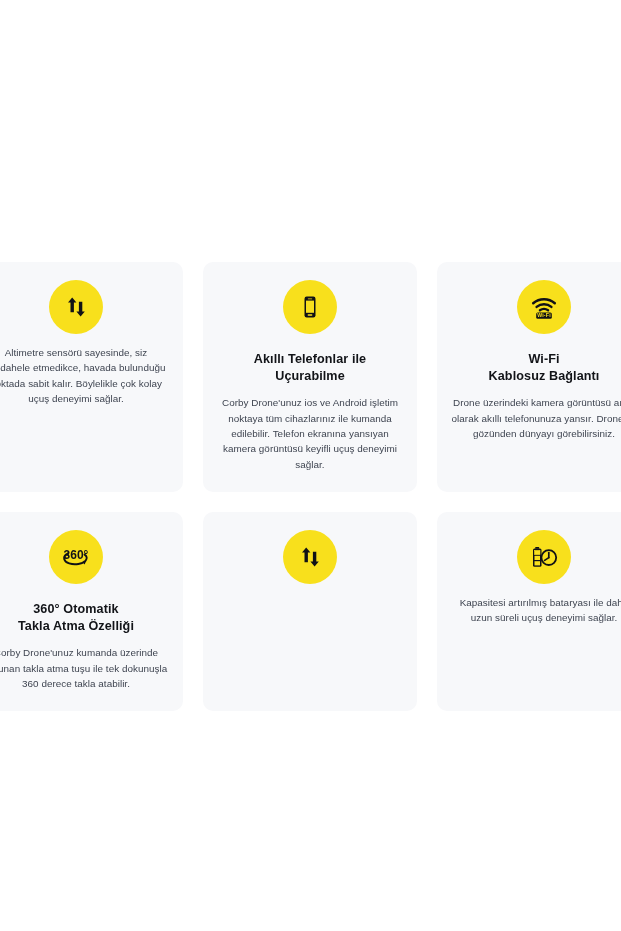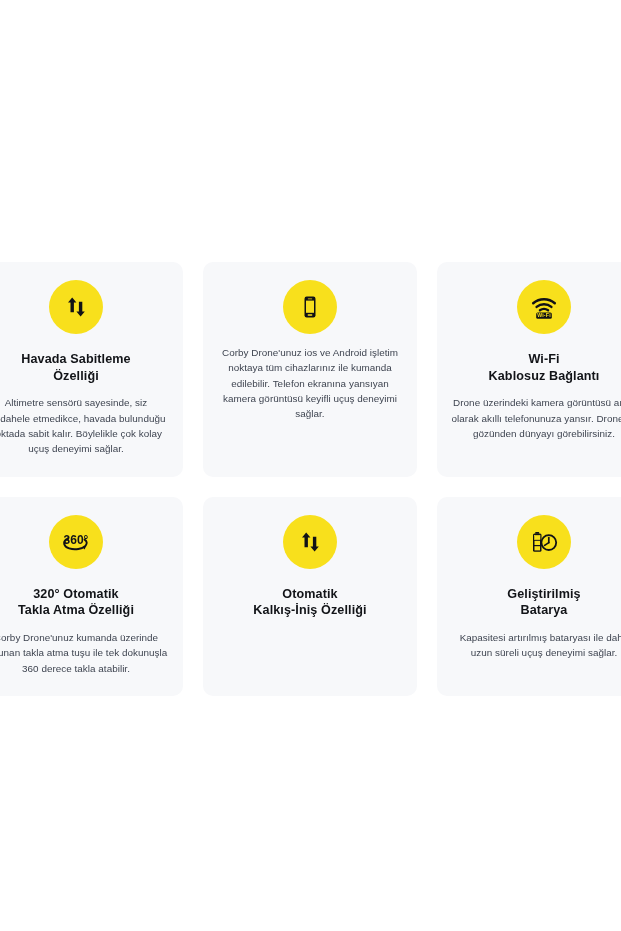--- a/index.html
+++ b/index.html
@@ -99,34 +99,34 @@
 
     <div class="feature-card">
       <div class="icon-badge">
         <svg width="30" height="30" viewBox="0 0 30 30" aria-hidden="true">
           <g fill="#111216">
             <path d="M11.2 5.5 L15.4 10.4 L12.9 10.4 L12.9 20.2 L9.5 20.2 L9.5 10.4 L7.0 10.4 Z"></path>
             <path d="M19.6 24.5 L15.4 19.6 L17.9 19.6 L17.9 9.8 L21.3 9.8 L21.3 19.6 L23.8 19.6 Z"></path>
           </g>
         </svg>
       </div>
-      <div class="card-title">Havada Sabitleme
-Özelliği</div>
       <div class="card-desc">Altimetre sensörü sayesinde, siz müdahele etmedikce, havada bulunduğu noktada sabit kalır. Böylelikle çok kolay uçuş deneyimi sağlar.</div>
     </div>
 
     <div class="feature-card">
       <div class="icon-badge">
         <svg width="30" height="30" viewBox="0 0 30 30" aria-hidden="true">
           <rect x="9.5" y="4.5" width="11" height="21" rx="2.2" fill="#111216"></rect>
           <rect x="11" y="8.6" width="8" height="12.2" fill="#f8e01c"></rect>
           <rect x="12.8" y="6.4" width="4.4" height="0.95" rx="0.45" fill="#f8e01c"></rect>
           <rect x="12.6" y="22.2" width="4.8" height="1.5" rx="0.7" fill="#f8e01c"></rect>
         </svg>
       </div>
+      <div class="card-title">Akıllı Telefonlar ile
+Uçurabilme</div>
       <div class="card-desc">Corby Drone'unuz ios ve Android işletim noktaya tüm cihazlarınız ile kumanda edilebilir. Telefon ekranına yansıyan kamera görüntüsü keyifli uçuş deneyimi sağlar.</div>
     </div>
 
     <div class="feature-card">
       <div class="icon-badge">
         <svg width="32" height="32" viewBox="0 0 32 32" aria-hidden="true">
           <g fill="none" stroke="#111216" stroke-linecap="round">
             <path d="M5.2 12.2 A16.5 16.5 0 0 1 26.8 12.2" stroke-width="2.5"></path>
             <path d="M8.6 15.9 A11.6 11.6 0 0 1 23.4 15.9" stroke-width="2.4"></path>
             <path d="M11.9 19.3 A7.0 7.0 0 0 1 20.1 19.3" stroke-width="2.3"></path>
@@ -142,52 +142,48 @@
 
     <div class="feature-card">
       <div class="icon-badge">
         <svg width="34" height="32" viewBox="0 0 34 32" aria-hidden="true">
           <text class="deg360-label" x="17" y="17.6" text-anchor="middle">360°</text>
           <path d="M7.4 13.4 C3.6 16.0 4.6 20.6 10.2 22.4 C16.0 24.2 23.4 23.0 26.6 19.6 C28.4 17.6 28.0 15.2 25.6 13.6" fill="none" stroke="#111216" stroke-width="1.9" stroke-linecap="round"></path>
           <path d="M23.2 20.9 L27.4 19.4 L25.6 23.4 Z" fill="#111216"></path>
           <path d="M9.6 10.6 L6.3 13.5 L9.9 15.6 Z" fill="#111216"></path>
         </svg>
       </div>
-      <div class="card-title">320° Otomatik
+      <div class="card-title">360° Otomatik
 Takla Atma Özelliği</div>
       <div class="card-desc">Corby Drone'unuz kumanda üzerinde bulunan takla atma tuşu ile tek dokunuşla 360 derece takla atabilir.</div>
     </div>
 
     <div class="feature-card">
       <div class="icon-badge">
         <svg width="30" height="30" viewBox="0 0 30 30" aria-hidden="true">
           <g fill="#111216">
             <path d="M11.2 5.5 L15.4 10.4 L12.9 10.4 L12.9 20.2 L9.5 20.2 L9.5 10.4 L7.0 10.4 Z"></path>
             <path d="M19.6 24.5 L15.4 19.6 L17.9 19.6 L17.9 9.8 L21.3 9.8 L21.3 19.6 L23.8 19.6 Z"></path>
           </g>
         </svg>
       </div>
-      <div class="card-title">Otomatik
-Kalkış-İniş Özelliği</div>
     </div>
 
     <div class="feature-card">
       <div class="icon-badge">
         <svg width="32" height="30" viewBox="0 0 32 30" aria-hidden="true">
           <rect x="7.2" y="5.0" width="4.0" height="1.8" rx="0.6" fill="#111216"></rect>
           <rect x="5.0" y="6.6" width="8.5" height="18.2" rx="1.5" fill="#111216"></rect>
           <rect x="6.5" y="8.4" width="5.5" height="4.2" fill="#f8e01c" stroke="#f8e01c" stroke-width="0.6"></rect>
           <rect x="6.5" y="13.8" width="5.5" height="4.2" fill="#f8e01c"></rect>
           <rect x="6.5" y="19.2" width="5.5" height="4.2" fill="#f8e01c"></rect>
           <circle cx="20.8" cy="15.6" r="7.4" fill="none" stroke="#111216" stroke-width="1.8"></circle>
           <g stroke="#111216" stroke-width="1.7" stroke-linecap="round">
             <line x1="20.8" y1="15.6" x2="20.8" y2="10.6"></line>
             <line x1="20.8" y1="15.6" x2="16.6" y2="18.4"></line>
           </g>
         </svg>
       </div>
-      <div class="card-title">Geliştirilmiş
-Batarya</div>
       <div class="card-desc">Kapasitesi artırılmış bataryası ile daha uzun süreli uçuş deneyimi sağlar.</div>
     </div>
 
   </div>
 </div>
 
 </body></html>

